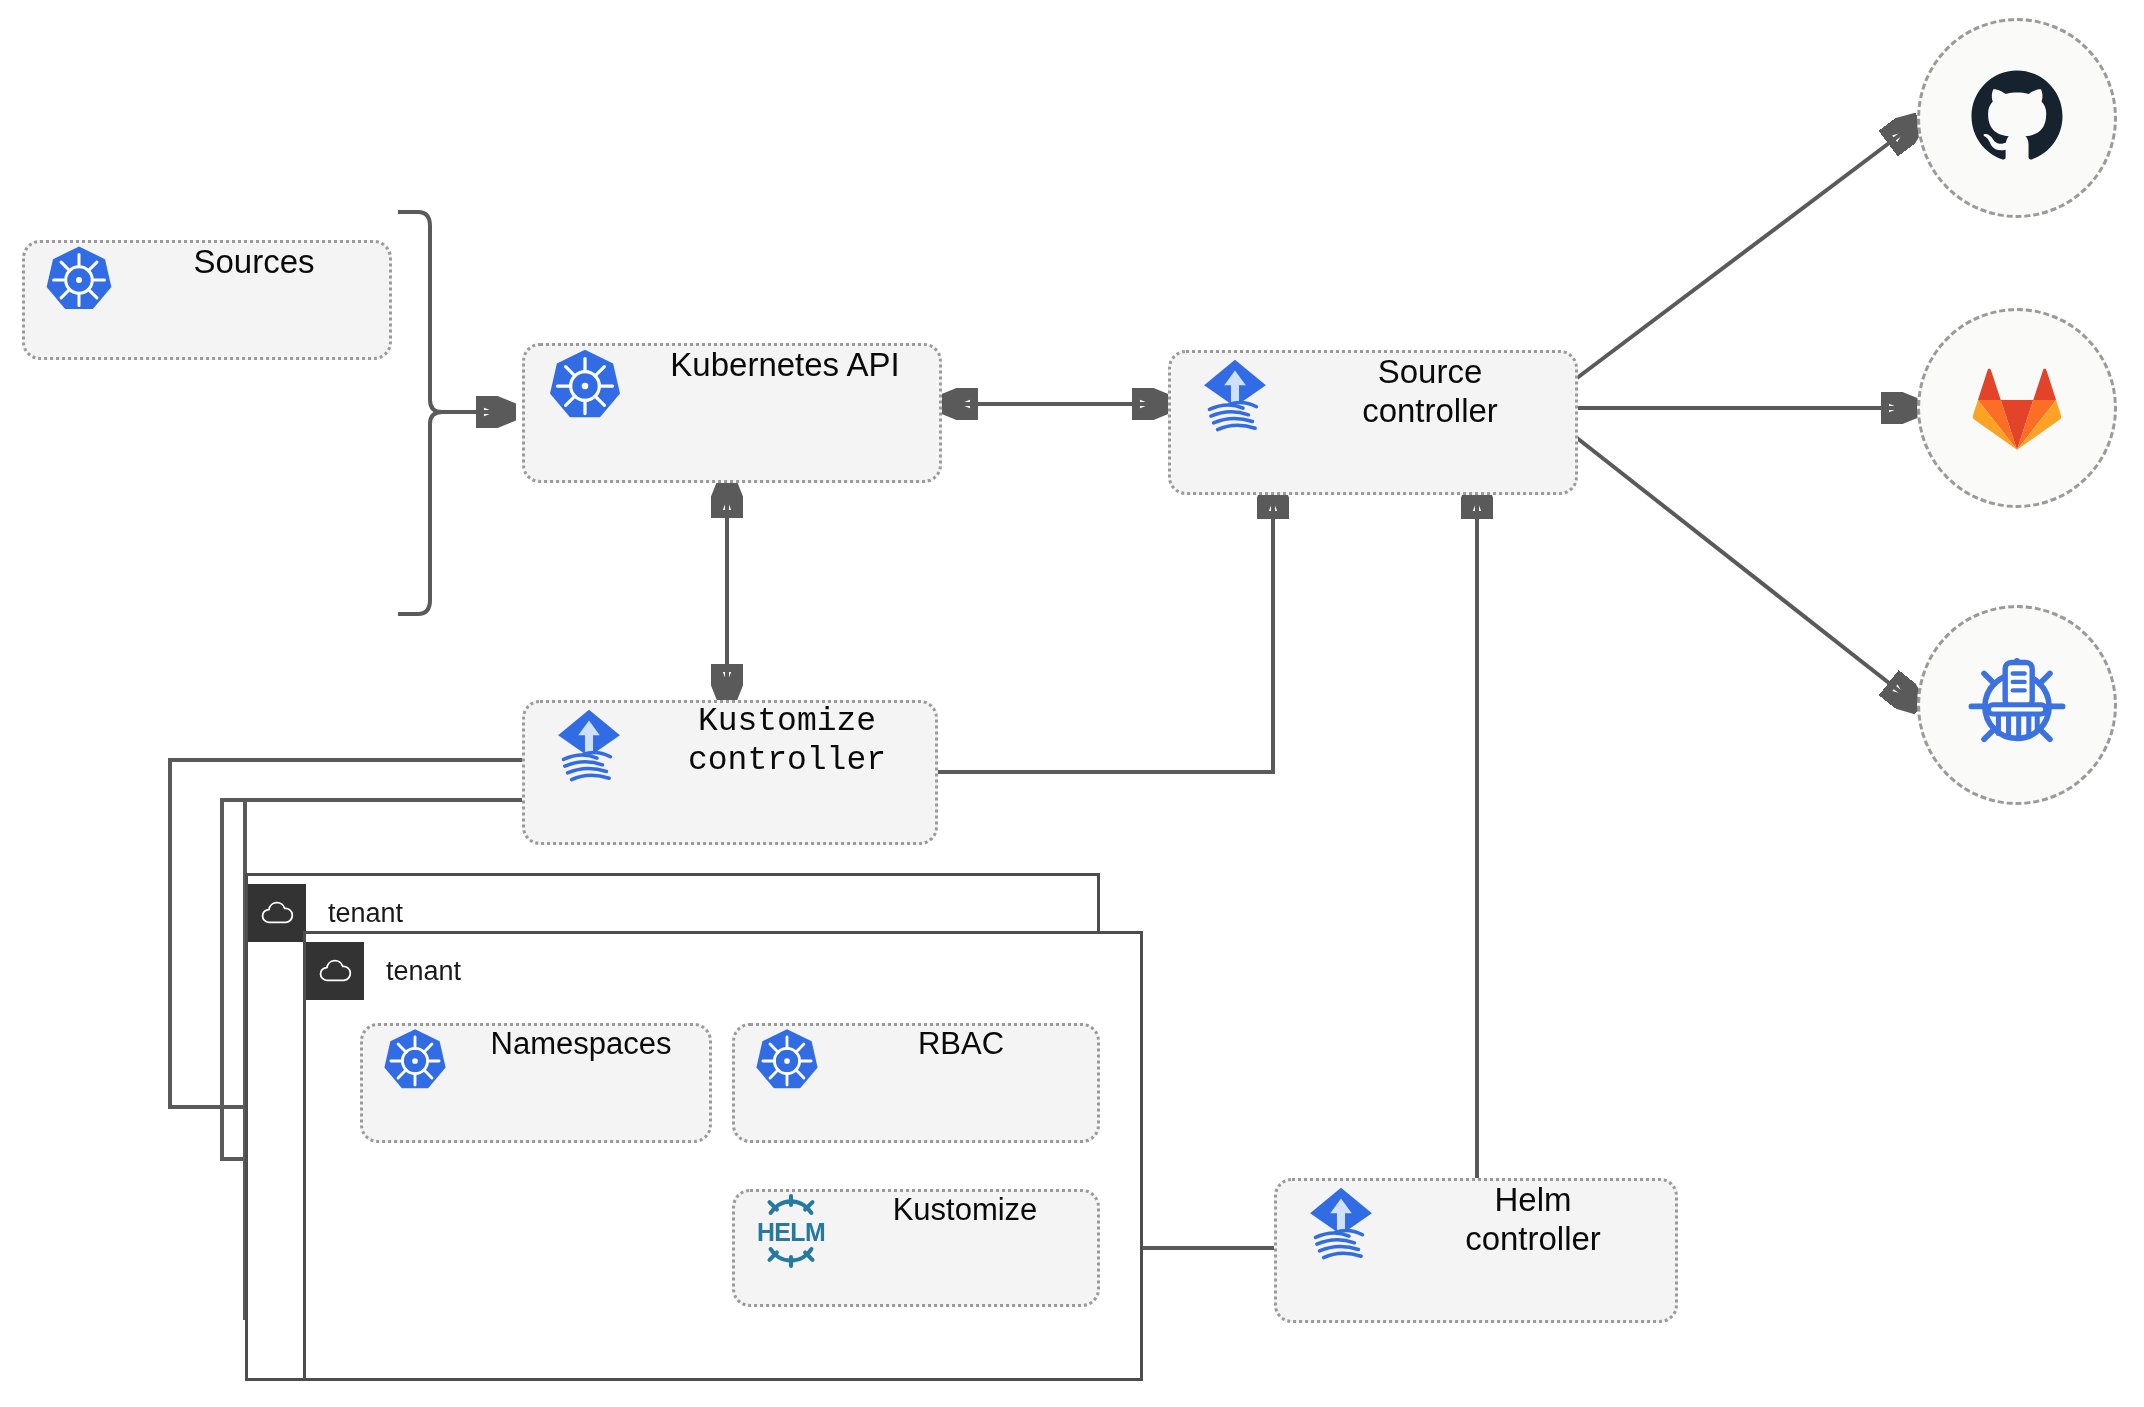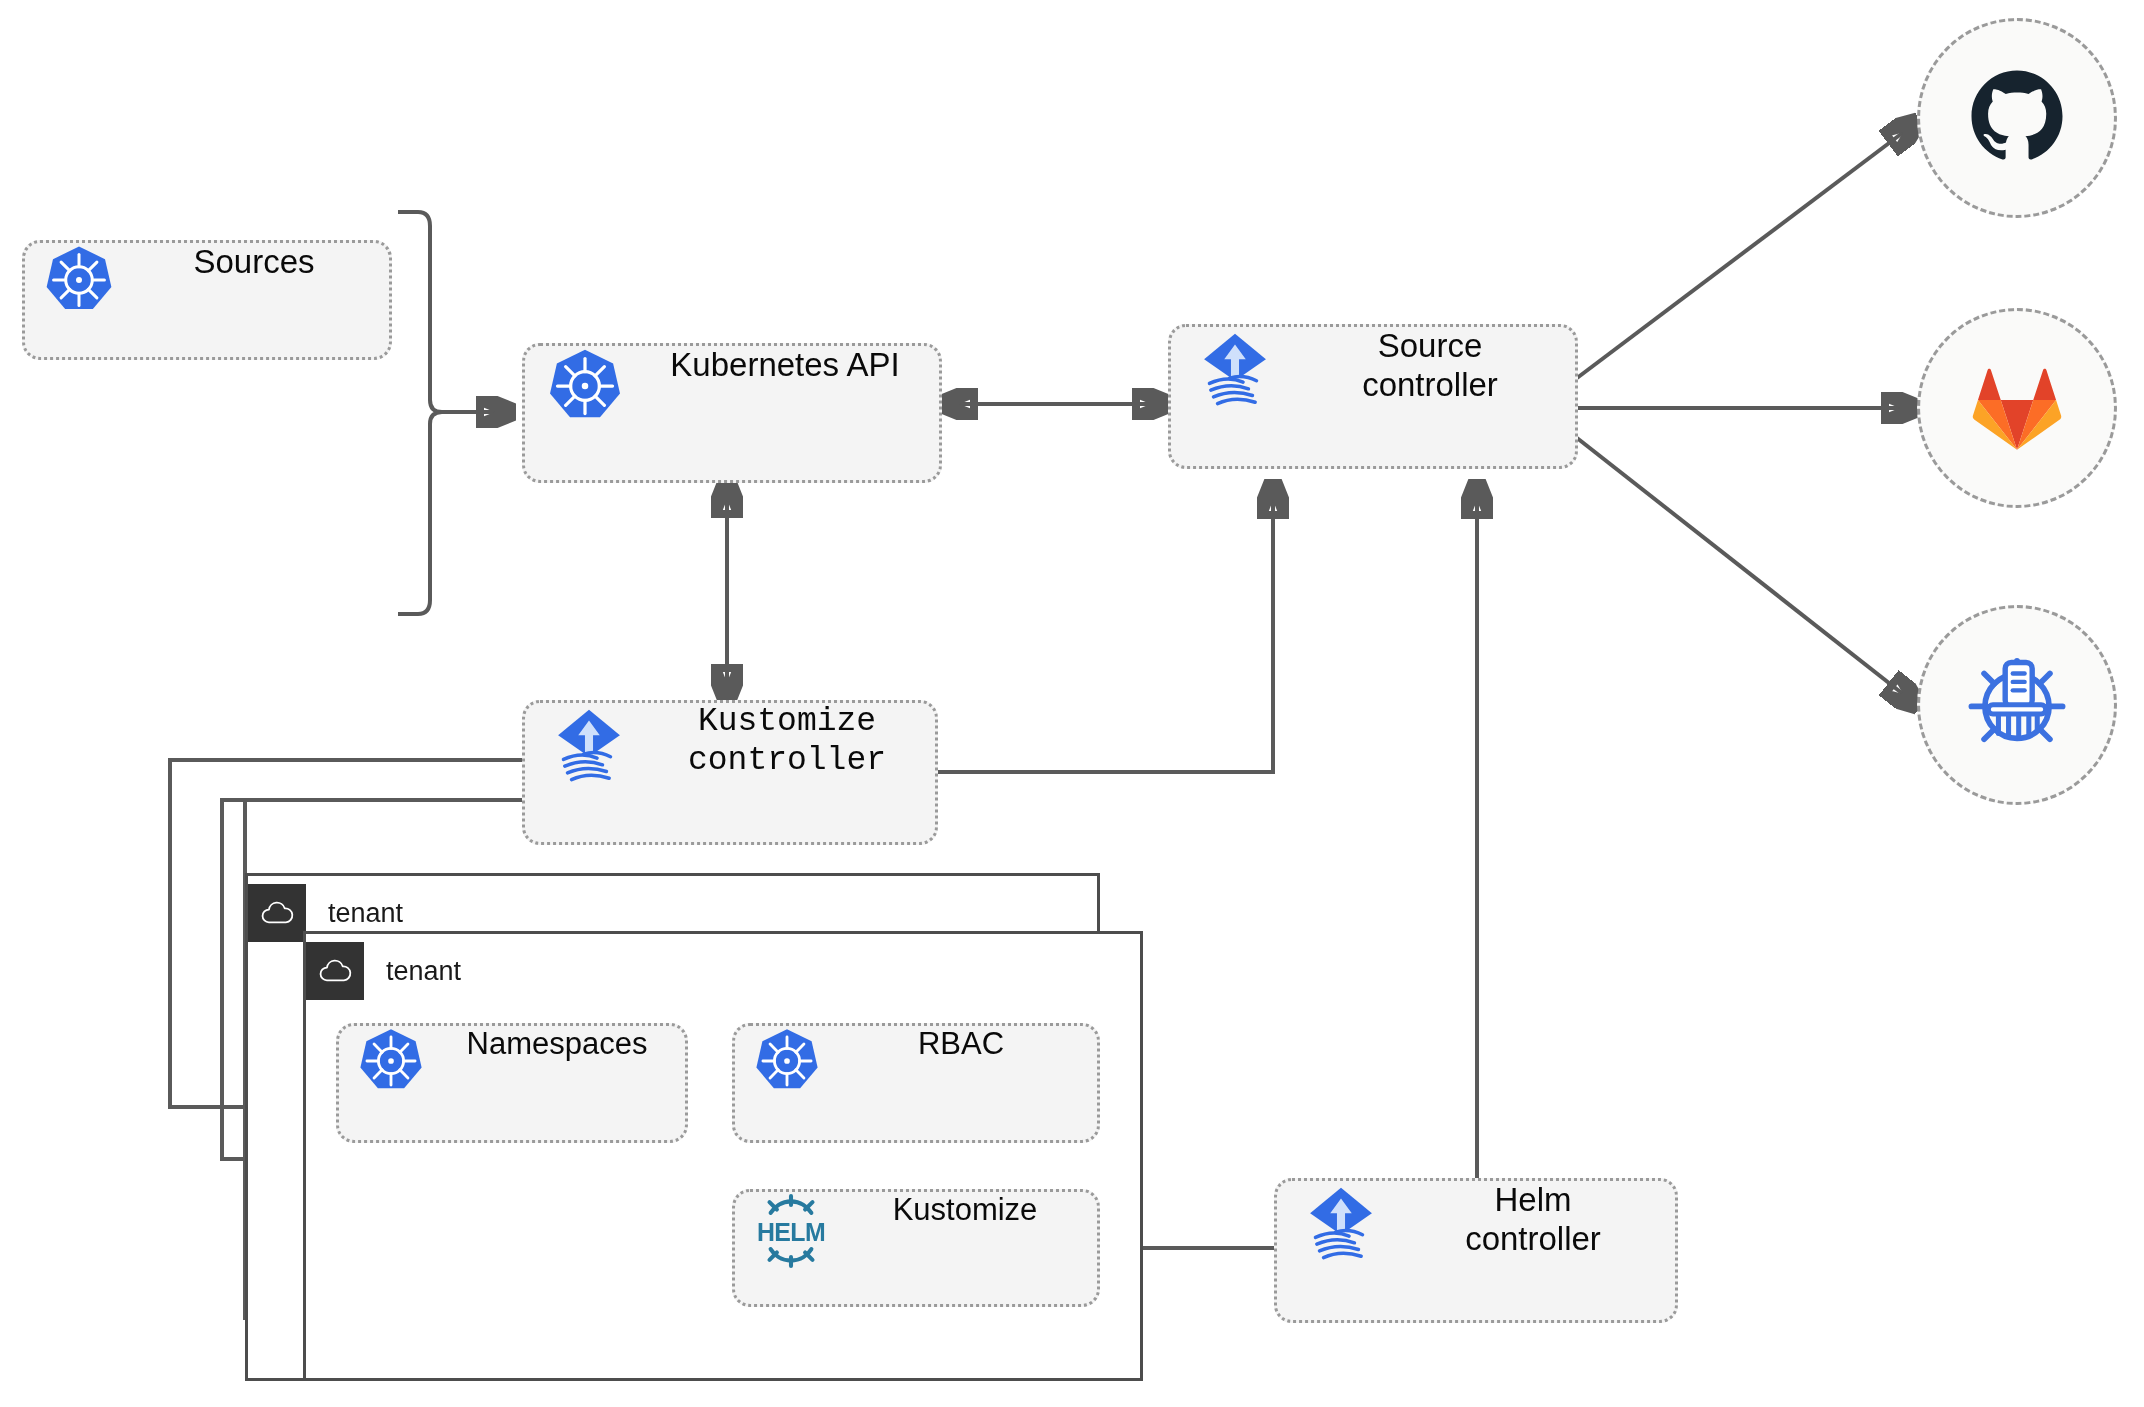--- a/index.html
+++ b/index.html
@@ -139,21 +139,21 @@
           <line x1="23.9" y1="40.1" x2="16.5" y2="47.5"></line>
           <line x1="40.1" y1="40.1" x2="47.5" y2="47.5"></line>
           <line x1="23.9" y1="23.9" x2="16.5" y2="16.5"></line>
           <line x1="32" y1="43.5" x2="32" y2="54"></line>
         </g>
       </svg>
     </span>
     <span class="lbl">Kubernetes API</span>
   </div>
 
-  <div class="node" style="left:1168px;top:324px;width:410px;height:145px;">
+  <div class="node" style="left:1168px;top:350px;width:410px;height:145px;">
     <span class="ico" style="width:128px;">
       <svg width="86" height="86" viewBox="0 0 64 64" aria-hidden="true">
         <path d="M32 5 L55 24 L32 40 L9 24 Z" fill="#326CE5"></path>
         <path d="M32 13 L40 24 L35 24 L35 40 L29 40 L29 24 L24 24 Z" fill="#cfe0fb"></path>
         <g stroke="#326CE5" stroke-width="2.6" fill="none" stroke-linecap="round">
           <path d="M13 42 Q 26 36 38 41"></path>
           <path d="M14 47 Q 28 41 42 46"></path>
           <path d="M16 52 Q 30 46 45 51"></path>
           <path d="M19 57 Q 32 51 47 56"></path>
           <path d="M28 38 Q 38 35 48 40"></path>
@@ -268,21 +268,21 @@
     <div class="thead">
       <span class="tsq">
         <svg width="34" height="26" viewBox="0 0 40 28" aria-hidden="true">
           <path d="M10.5 25 A7.5 7.5 0 0 1 10.5 10 A9.5 9.5 0 0 1 29 8.5 A6.8 6.8 0 0 1 30.5 25 Z" fill="none" stroke="#ffffff" stroke-width="2.1" stroke-linejoin="round"></path>
         </svg>
       </span>
       <span class="tname">tenant</span>
     </div>
   </div>
 
-  <div class="node small" style="left:336px;top:1023px;width:352px;height:120px;">
+  <div class="node small" style="left:360px;top:1023px;width:352px;height:120px;">
     <span class="ico" style="width:104px;">
       <svg width="70" height="70" viewBox="0 0 64 64" aria-hidden="true">
         <path d="M32 3 L54.5 14 L60 38 L44 57 L20 57 L4 38 L9.5 14 Z" fill="#326CE5"></path>
         <g fill="none" stroke="#ffffff" stroke-width="2.6" stroke-linecap="round">
           <circle cx="32" cy="32" r="11.5"></circle>
           <circle cx="32" cy="32" r="2.6" fill="#ffffff" stroke="none"></circle>
           <line x1="32" y1="20.5" x2="32" y2="10"></line>
           <line x1="43.5" y1="32" x2="54" y2="32"></line>
           <line x1="20.5" y1="32" x2="10" y2="32"></line>
           <line x1="40.1" y1="23.9" x2="47.5" y2="16.5"></line>

